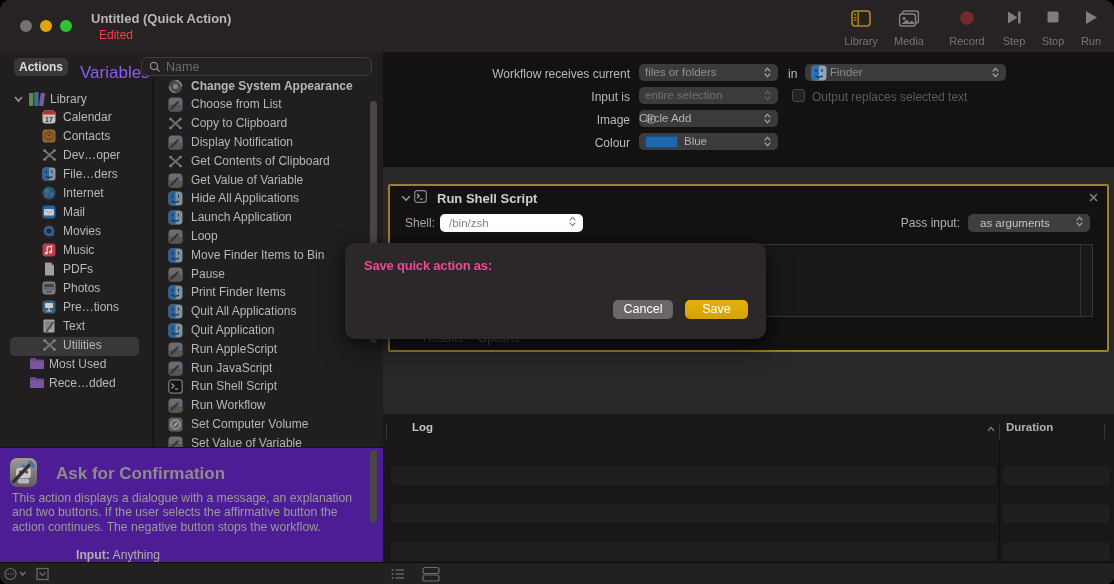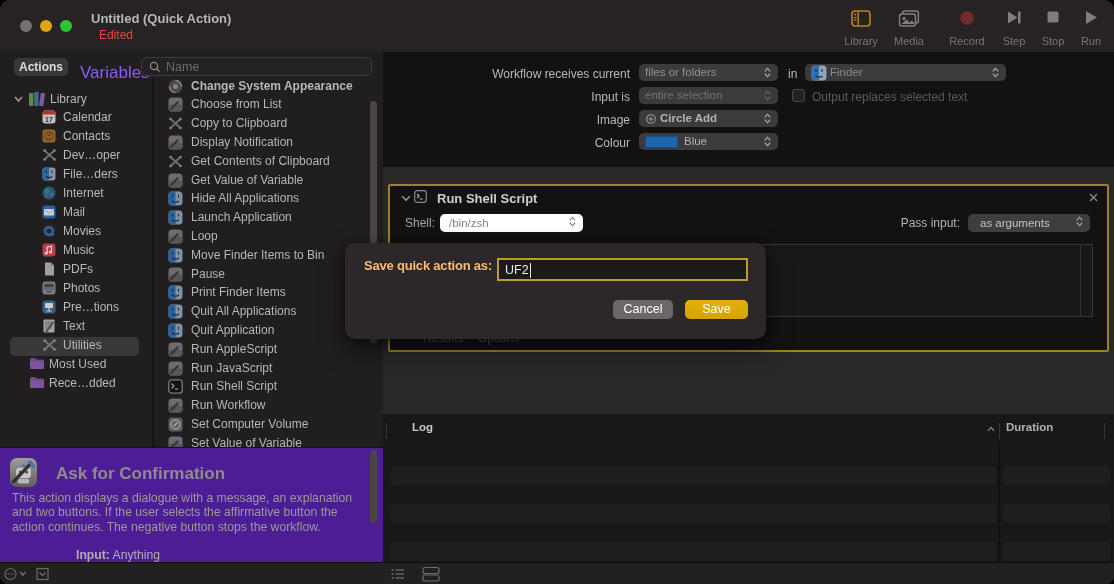--- a/index.html
+++ b/index.html
@@ -46,21 +46,21 @@
 
 #block { position:absolute; left:5px; top:132px; width:721px; height:168px; background:#141112; border:2px solid #9d8126; border-radius:2px; }
 #blocktitle { position:absolute; left:47px; top:5px; font-size:13px; font-weight:bold; color:#cfcccd; }
 #script { position:absolute; left:9px; top:58px; width:694px; height:73px; background:#1a1718; border:1px solid #393637; }
 
 #log { position:absolute; left:0; top:362px; width:731px; height:148px; background:#1a1718; }
 .stripe { position:absolute; background:#211e1f; border-radius:4px; height:18.5px; }
 #logdiv { position:absolute; left:616px; top:27px; width:1px; height:121px; background:#0e0c0d; }
 
 #dialog { z-index:10; position:absolute; left:345px; top:243px; width:421px; height:96px; background:#2c2728; border-radius:10px; box-shadow:0 10px 24px rgba(0,0,0,0.5), 0 2px 8px rgba(0,0,0,0.4); }
-#dlabel { position:absolute; top:14.5px; font-size:13px; font-weight:600; color:#fdba74; left:19px; white-space:nowrap; letter-spacing:-0.2px; }
+#dlabel { position:absolute; top:14.5px; font-size:13px; font-weight:600; color:#ec4899; left:19px; white-space:nowrap; letter-spacing:-0.2px; }
 #dfield { position:absolute; left:152px; top:15px; width:251px; height:23px; background:#1c191a; border:2px solid #bb9d2e; }
 #dfield span { position:absolute; left:6px; top:2.5px; font-size:12.5px; color:#eceaea; }
 .btn { position:absolute; top:57px; height:19px; border-radius:5px; color:#fff; font-size:12.5px; text-align:center; line-height:19px; }
 #btncancel { left:268px; width:60px; background:#6b6667; }
 #btnsave { left:340px; width:63px; background:linear-gradient(180deg,#e3b10c,#d6a204); }
 svg { display:block; }
 </style>
 </head>
 <body>
 <div id="win">
@@ -593,21 +593,21 @@
           </svg>
       </div>
       <div class="optlabel" style="top:38px;">Input is</div>
       <div class="pill" style="left:256px;top:35px;width:139px;color:#747172;"><span style="margin-left:6px;">entire selection</span><svg class="updn" viewBox="0 0 9 14">
             <path d="M1 5.5 L4.5 1.5 L8 5.5" fill="none" stroke="#6d696a" stroke-width="1.4"></path>
             <path d="M1 8.5 L4.5 12.5 L8 8.5" fill="none" stroke="#6d696a" stroke-width="1.4"></path>
           </svg></div>
       <div style="position:absolute;left:409px;top:37px;width:13px;height:13px;border:1px solid #4a4747;border-radius:3px;background:#242121;"></div>
       <div style="position:absolute;left:429px;top:38px;font-size:12px;color:#5e5a5b;">Output replaces selected text</div>
       <div class="optlabel" style="top:61px;">Image</div>
-      <div class="pill" style="left:256px;top:58px;width:139px;color:#b5b2b3;"><span style="margin-left:21px;font-weight:700;">Circle Add</span>
+      <div class="pill" style="left:256px;top:58px;width:139px;color:#b5b2b3;"><span style="font-weight:400;">Circle Add</span>
         <svg style="position:absolute;left:7px;top:4px;" width="10" height="10" viewBox="0 0 10 10">
             <circle cx="5" cy="5" r="4.3" fill="none" stroke="#9d9a9b" stroke-width="1.1"></circle>
             <line x1="5" y1="2.8" x2="5" y2="7.2" stroke="#9d9a9b" stroke-width="1.1"></line>
             <line x1="2.8" y1="5" x2="7.2" y2="5" stroke="#9d9a9b" stroke-width="1.1"></line>
           </svg>
         <svg class="updn" viewBox="0 0 9 14">
             <path d="M1 5.5 L4.5 1.5 L8 5.5" fill="none" stroke="#b8b5b6" stroke-width="1.4"></path>
             <path d="M1 8.5 L4.5 12.5 L8 8.5" fill="none" stroke="#b8b5b6" stroke-width="1.4"></path>
           </svg>
       </div>
@@ -676,20 +676,16 @@
           <circle cx="9.5" cy="15" r="1" fill="#6f6b6c"></circle>
           <line x1="12.5" y1="15" x2="21" y2="15" stroke="#6f6b6c" stroke-width="1.3"></line>
           <rect x="40" y="4.5" width="16" height="6" rx="2" fill="none" stroke="#6f6b6c" stroke-width="1.2"></rect>
           <rect x="40" y="12" width="16" height="6" rx="2" fill="none" stroke="#6f6b6c" stroke-width="1.2"></rect>
         </svg>
     </div>
   </div>
 
   <div id="dialog">
     <div id="dlabel">Save quick action as:</div>
-    <div id="dfield">
-        <span>UF2</span>
-        <div style="position:absolute;left:31px;top:3px;width:1px;height:15px;background:#e8e6e6;"></div>
-      </div>
     <div class="btn" id="btncancel">Cancel</div>
     <div class="btn" id="btnsave">Save</div>
   </div>
 </div>
 
 </body></html>

